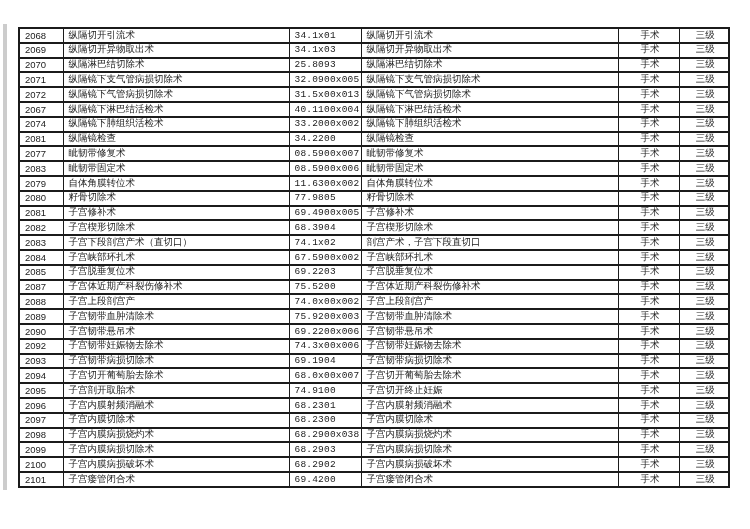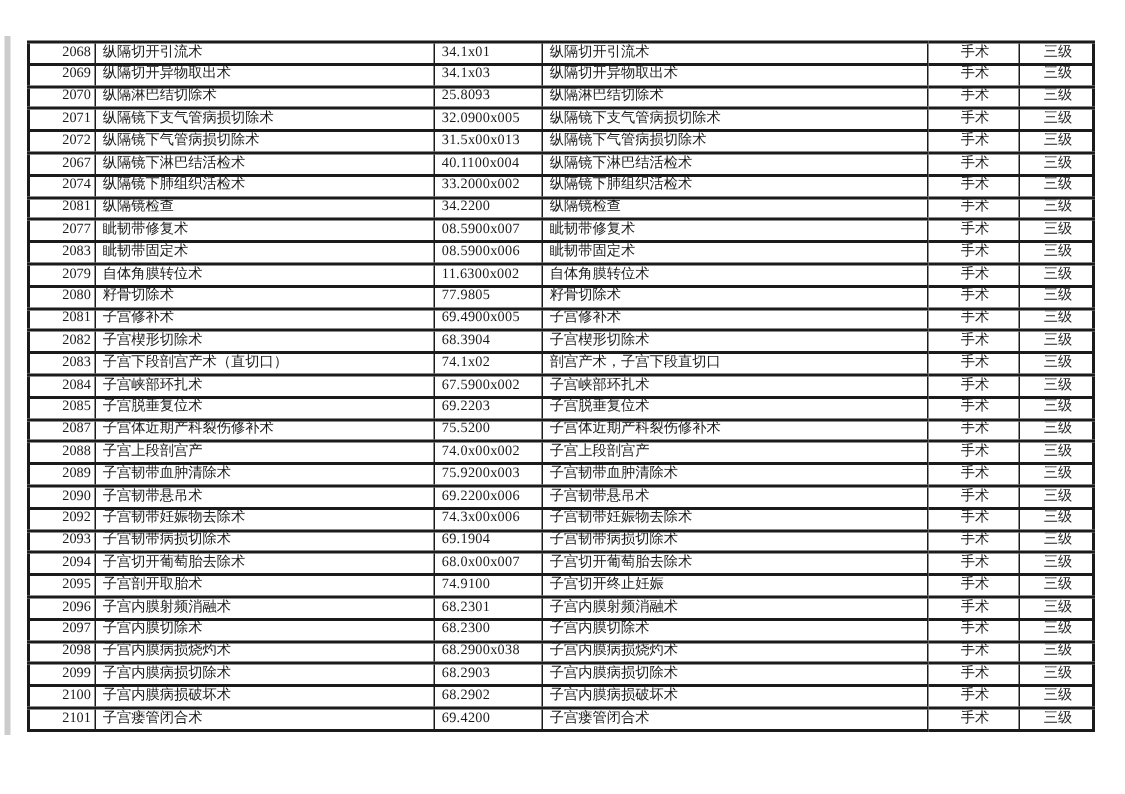--- a/index.html
+++ b/index.html
@@ -39,26 +39,26 @@
     border-bottom-width: 2px;
     padding: 0 2px 0 5px;
     font-size: 9.5px;
     line-height: 1;
     color: #1a1a1a;
     white-space: nowrap;
     overflow: hidden;
     vertical-align: middle;
   }
   td.c-seq {
-    text-align: right;
+    text-align: left;
     padding: 0;
-    font-family: Liberation Serif, serif;
+    font-family: Liberation Sans, sans-serif;
   }
   td.c-code {
-    font-family: Liberation Serif, serif;
+    font-family: Liberation Mono, monospace;
     padding-left: 8px;
     letter-spacing: 0.2px;
   }
   td.c-center {
     text-align: center;
     padding: 0;
   }
 </style>
 </head>
 <body>

